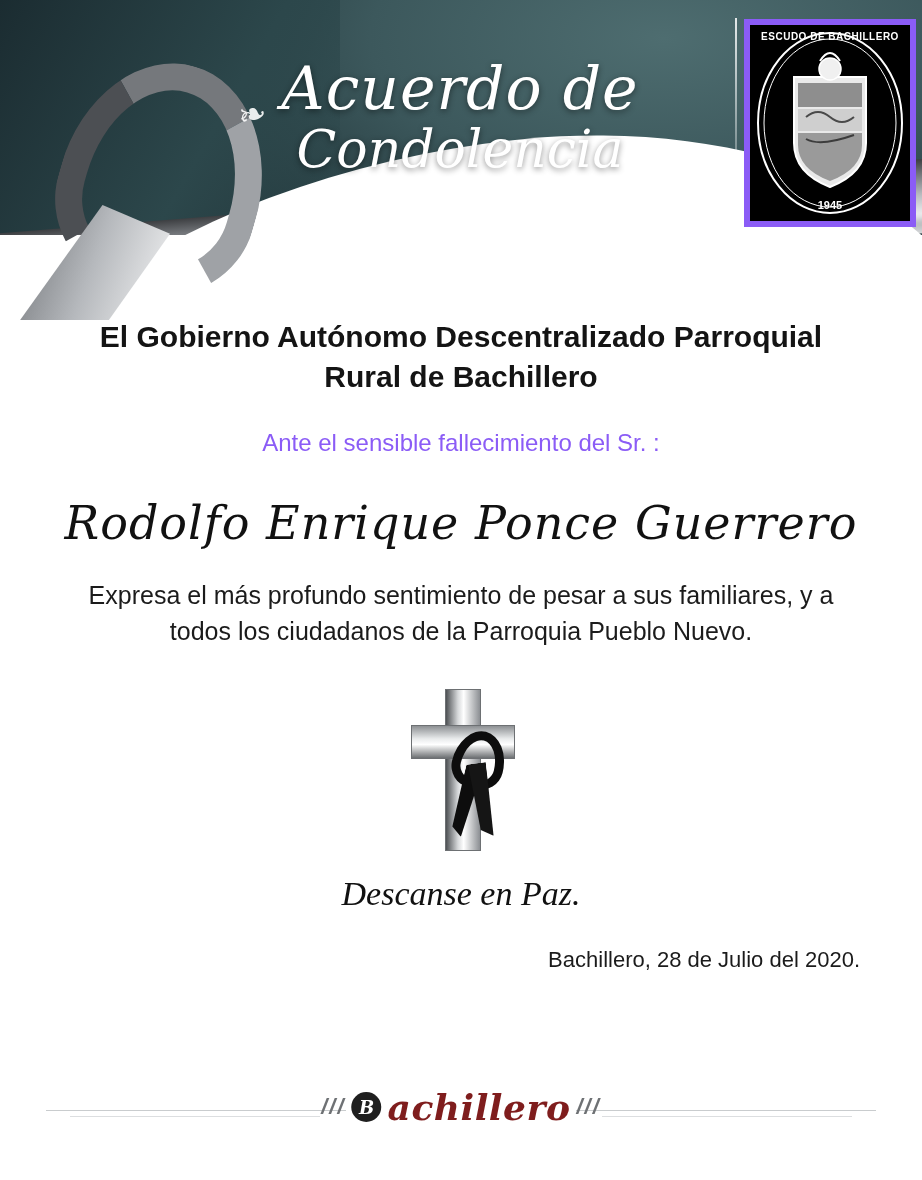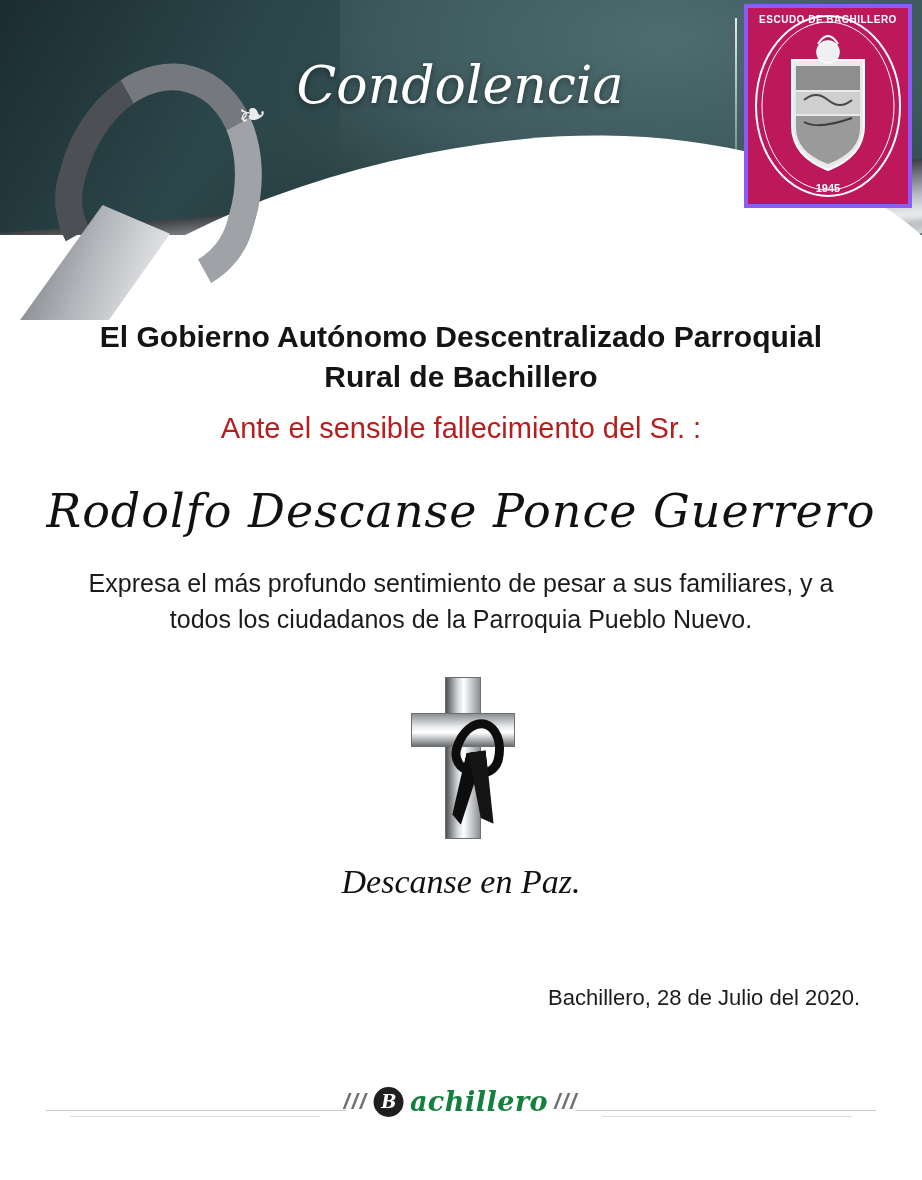--- a/index.html
+++ b/index.html
@@ -147,25 +147,25 @@
     top: 18px;
     width: 2px;
     height: 178px;
     background: linear-gradient(180deg, rgba(255,255,255,0.85), rgba(255,255,255,0.15));
   }
 
   
   .crest {
     position: absolute;
     left: 744px;
-    top: 4px;
+    top: 19px;
     width: 160px;
     height: 196px;
-    background: #be185d;
-    border: 4px solid #8b5cf6;
+    background: #000000;
+    border: 6px solid #8b5cf6;
   }
   .crest svg { display: block; }
   .crest-top-text, .crest-year {
     position: absolute;
     width: 100%;
     text-align: center;
     color: #ffffff;
     font-family: "Liberation Sans", sans-serif;
     font-weight: bold;
   }
@@ -183,23 +183,23 @@
   }
   .org-name {
     font-family: "Liberation Sans", sans-serif;
     font-weight: bold;
     font-size: 30px;
     line-height: 40px;
     margin: 0 80px;
     color: #141414;
   }
   .sub-line {
-    margin-top: 15px;
-    font-size: 29px;
-    color: #b91c1c;
+    margin-top: 32px;
+    font-size: 24px;
+    color: #8b5cf6;
   }
   .deceased-name {
     margin-top: 38px;
     font-family: "DejaVu Serif", serif;
     font-style: italic;
     font-size: 46px;
     line-height: 56px;
     color: #111111;
     letter-spacing: 1px;
     white-space: nowrap;
@@ -276,21 +276,21 @@
   }
 
   .rip {
     margin-top: 26px;
     font-family: Liberation Serif, serif;
     font-style: italic;
     font-size: 34px;
     color: #111111;
   }
   .date-line {
-    margin-top: 84px;
+    margin-top: 34px;
     text-align: right;
     padding-right: 62px;
     font-size: 22px;
     color: #1b1b1b;
     padding-left: 12px;
   }
 
   
   .footer {
     position: absolute;
@@ -342,22 +342,22 @@
     font-weight: bold;
     font-size: 18px;
     display: flex;
     align-items: center;
     justify-content: center;
   }
   .brand-text {
     font-family: "DejaVu Serif", serif;
     font-style: italic;
     font-weight: bold;
-    font-size: 27px;
-    color: #15803d;
+    font-size: 36px;
+    color: #7f1d1d;
     letter-spacing: 0.5px;
   }
 </style>
 </head>
 <body>
 
 <div class="page">
 
   <div class="header">
     <div class="header-bg"></div>
@@ -365,20 +365,21 @@
 
     <div class="ribbon-band"></div>
     <div class="ribbon-band-shadow"></div>
     <div class="sweep-white"></div>
     <div class="sweep-white2"></div>
     <div class="ribbon-loop"></div>
     <div class="ribbon-tail"></div>
 
     <div class="header-title-wrap">
       <span class="flourish fl-left">❧</span>
+      <div class="title-line1">Acuerdo de</div>
       <div class="title-line2">Condolencia</div>
       <span class="flourish fl-right">❧</span>
     </div>
 
     <div class="header-divider"></div>
 
     <div class="crest">
       <svg width="160" height="196" viewBox="0 0 160 196" aria-hidden="true">
         <ellipse cx="80" cy="98" rx="72" ry="90" fill="none" stroke="#ffffff" stroke-width="2"></ellipse>
         <ellipse cx="80" cy="98" rx="66" ry="84" fill="none" stroke="#ffffff" stroke-width="1"></ellipse>
@@ -392,21 +393,21 @@
         <path d="M56 114 q14 8 48 -4" fill="none" stroke="#3c3c3c" stroke-width="2"></path>
       </svg>
       <div class="crest-top-text">ESCUDO DE BACHILLERO</div>
       <div class="crest-year">1945</div>
     </div>
   </div>
 
   <div class="content">
     <div class="org-name">El Gobierno Autónomo Descentralizado Parroquial Rural de Bachillero</div>
     <div class="sub-line">Ante el sensible fallecimiento del Sr. :</div>
-    <div class="deceased-name">Rodolfo Descanse Ponce Guerrero</div>
+    <div class="deceased-name">Rodolfo Enrique Ponce Guerrero</div>
     <div class="message">Expresa el más profundo sentimiento de pesar a sus familiares, y a todos los ciudadanos de la Parroquia Pueblo Nuevo.</div>
 
     <div class="cross-wrap">
       <div class="cross-v"></div>
       <div class="cross-h"></div>
       <div class="mourn-ribbon">
         <div class="loop"></div>
         <div class="t1"></div>
         <div class="t2"></div>
       </div>

